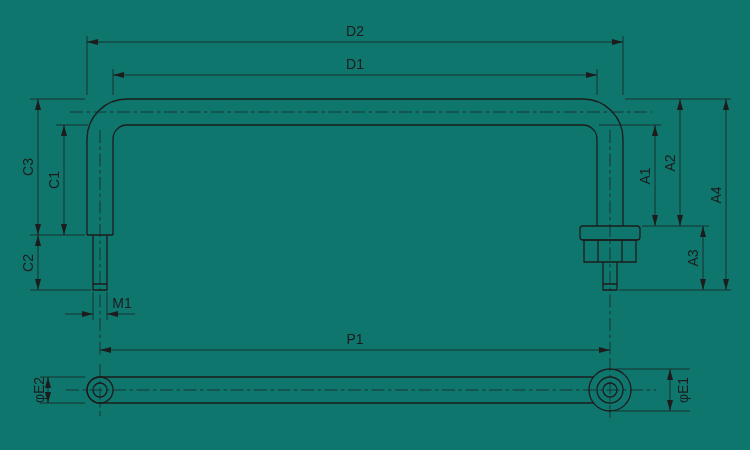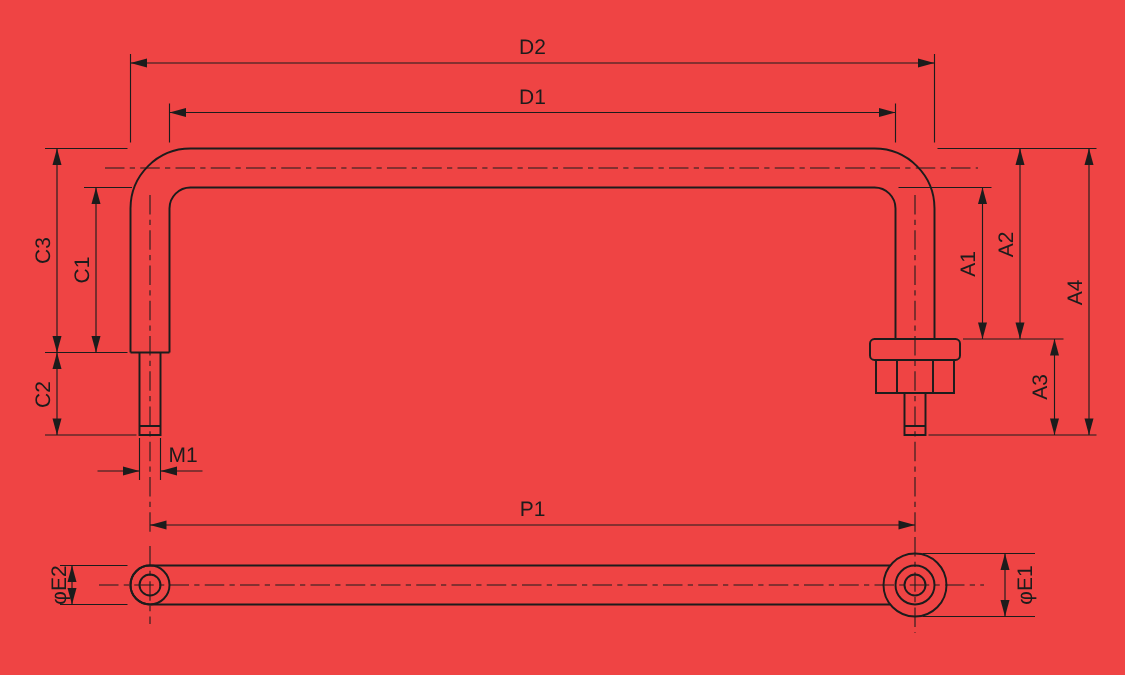--- a/index.html
+++ b/index.html
@@ -3,21 +3,21 @@
 <meta charset="utf-8">
 <style>
   html, body {
     margin: 0;
     padding: 0;
     background: #ffffff;
   }
   .canvas {
     width: 750px;
     height: 450px;
-    background: #ef4444;
+    background: #0f766e;
     position: relative;
     overflow: hidden;
     font-family: "Liberation Sans", sans-serif;
   }
   svg { display: block; }
   svg text {
     font-family: "Liberation Sans", "DejaVu Sans", sans-serif;
     font-size: 14px;
     fill: #1c1c1c;
   }

